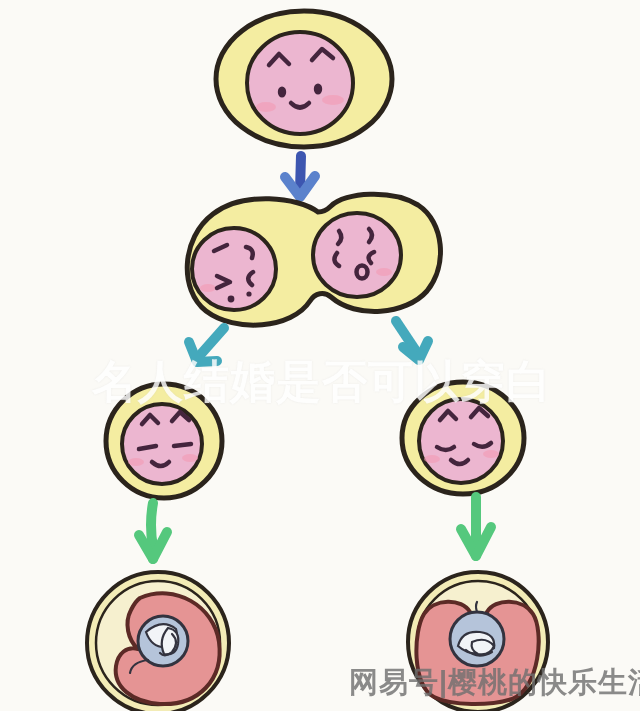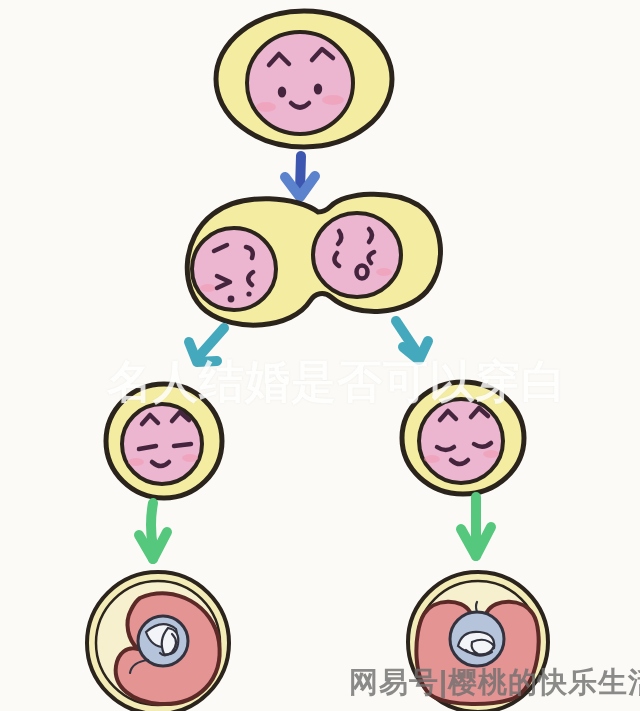--- a/index.html
+++ b/index.html
@@ -24,26 +24,25 @@
   
   .embryo-ring{fill:var(--embryo_ring);stroke:var(--outline);stroke-width:4;}
   .embryo-inner{fill:var(--embryo_inner);stroke:var(--outline);stroke-width:2.5;}
   .embryo-red{fill:var(--embryo_red);stroke:var(--embryo_outline);stroke-width:4;stroke-linejoin:round;}
   .embryo-ball{fill:var(--embryo_blue);stroke:#33333f;stroke-width:3;}
   .embryo-swirl{fill:#f2f4f7;stroke:#33333f;stroke-width:2.2;}
   .embryo-line{fill:none;stroke:#33333f;stroke-width:2.2;stroke-linecap:round;}
 
   
   .watermark-center{
-    position:absolute;left:102px;top:352px;width:470px;
+    position:absolute;left:92px;top:352px;width:470px;
     font-size:45px;font-weight:700;letter-spacing:1px;white-space:nowrap;
     color:var(--watermark_center,#fff);opacity:.82;
     text-shadow:0 0 2px rgba(190,190,190,.35);
     pointer-events:none;
-    text-align:center;
   }
   .watermark-publisher{
     position:absolute;left:349px;top:663px;
     font-size:29px;font-weight:700;letter-spacing:1px;white-space:nowrap;
     color:var(--watermark_publisher,#6f6f6f);opacity:.8;
     pointer-events:none;
   }
 </style>
 </head>
 <body>

